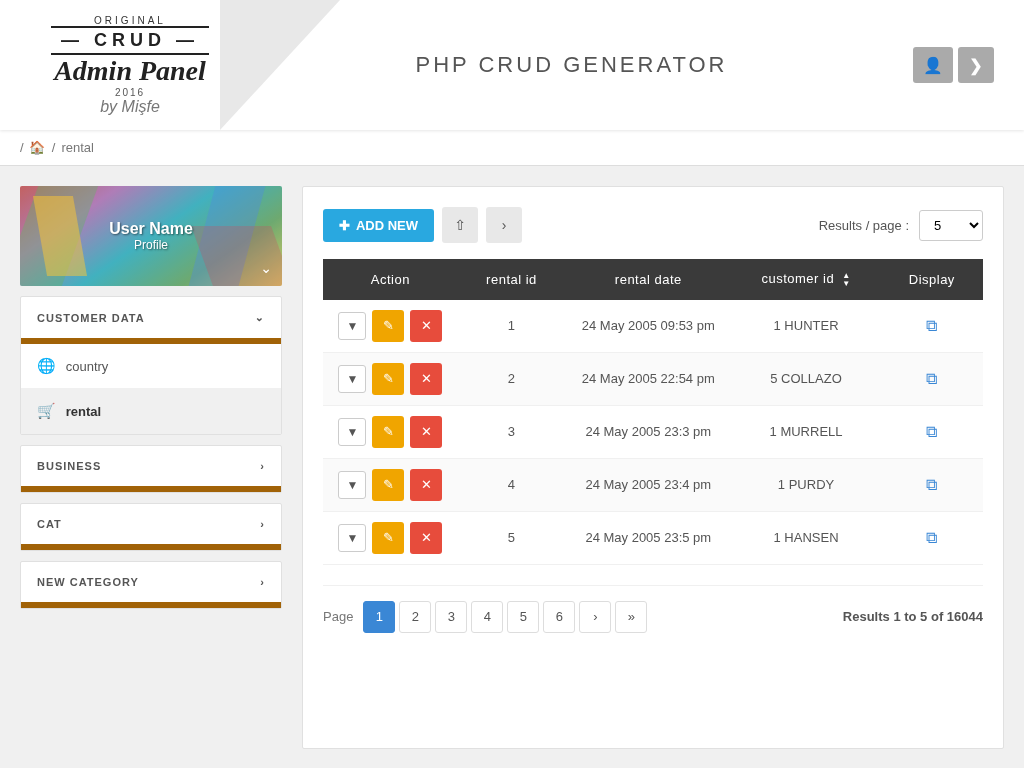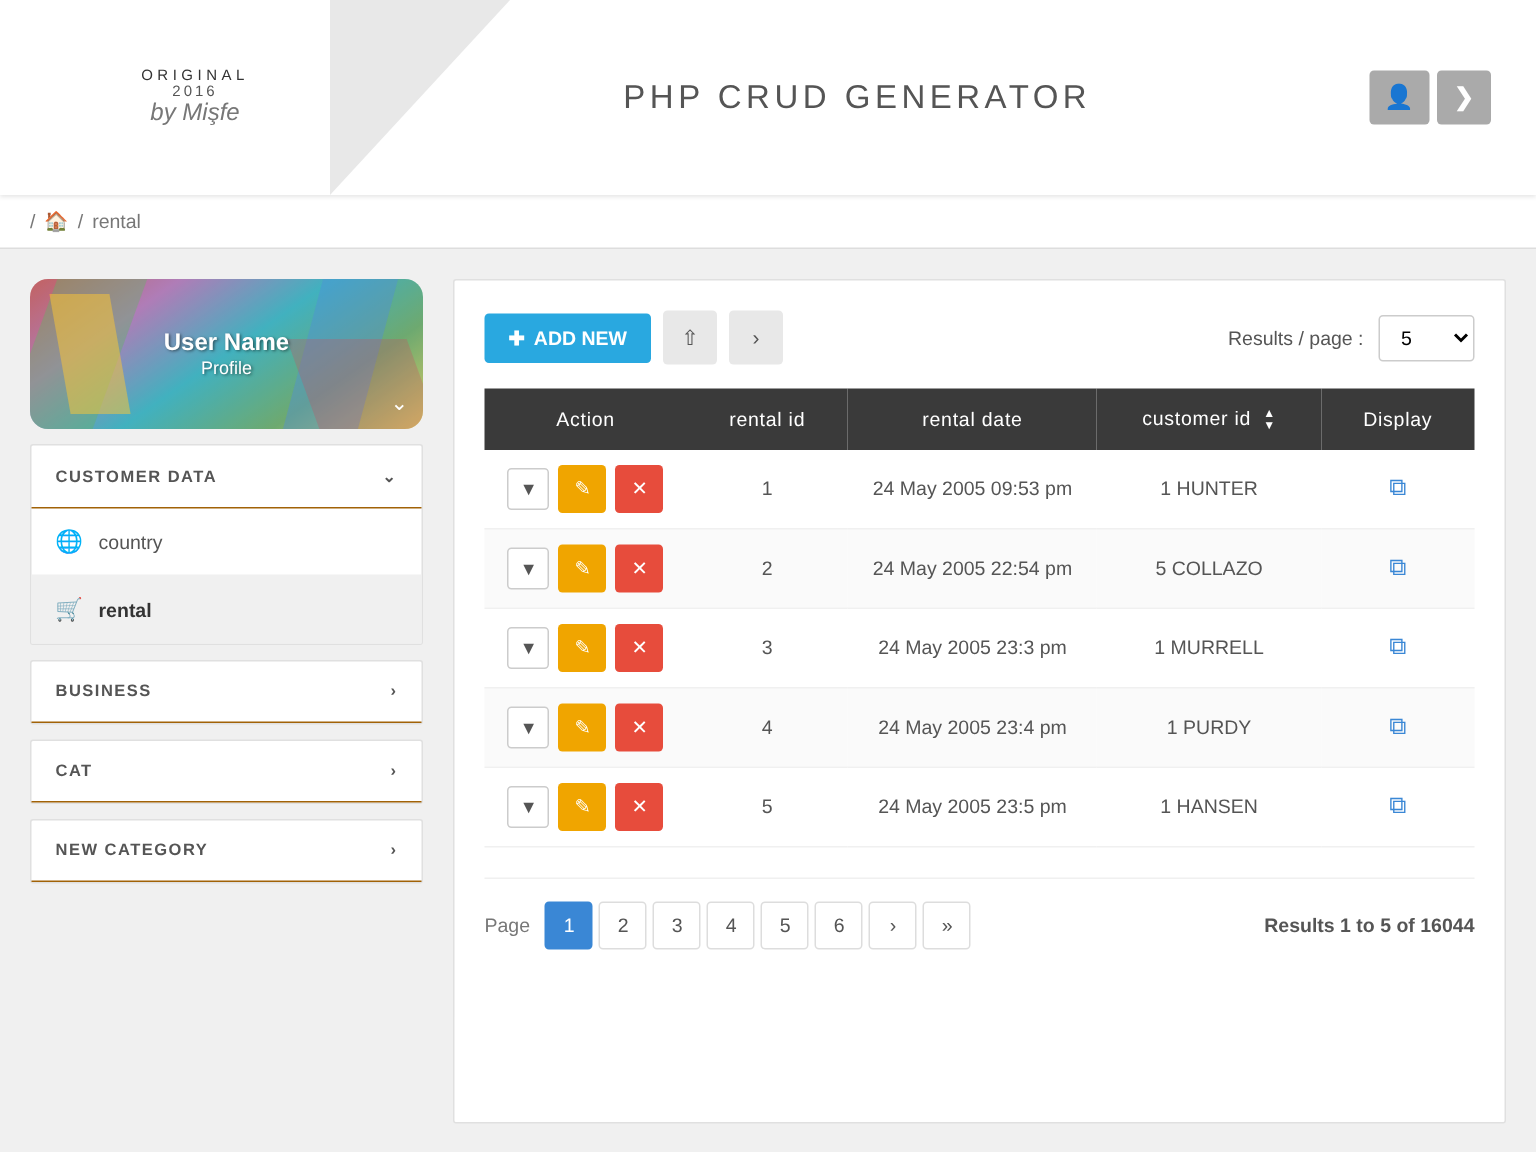--- a/index.html
+++ b/index.html
@@ -126,21 +126,21 @@
 
     
     .sidebar {
       width: 262px;
       flex-shrink: 0;
     }
     .sidebar-profile {
       background: linear-gradient(135deg, #e57373 0%, #ba68c8 30%, #4fc3f7 60%, #81c784 80%, #fff176 100%);
       position: relative;
       height: 100px;
-      border-radius: 12px;
+      border-radius: 2px;
       overflow: hidden;
       display: flex;
       flex-direction: column;
       align-items: center;
       justify-content: center;
       margin-bottom: 0;
     }
     .sidebar-profile-overlay {
       position: absolute;
       top: 0; left: 0; right: 0; bottom: 0;
@@ -179,21 +179,21 @@
       display: flex;
       align-items: center;
       justify-content: space-between;
       padding: 14px 16px;
       font-size: 11px;
       font-weight: bold;
       color: #555;
       letter-spacing: 1px;
       text-transform: uppercase;
       cursor: pointer;
-      border-bottom: 1px solid #a16207;
+      border-bottom: 6px solid #a16207;
     }
     .sidebar-item {
       display: flex;
       align-items: center;
       padding: 13px 16px;
       cursor: pointer;
       border-bottom: 1px solid #f0f0f0;
       color: #555;
       gap: 10px;
     }
@@ -387,20 +387,22 @@
       border-color: #3a87d5;
     }
     .results-info { color: #555; font-size: 13px; font-weight: bold; }
   </style>
 </head>
 <body>
 
 <div class="header" style="position:relative;gap:12px;">
   <div class="logo-area">
     <span class="logo-text">ORIGINAL</span>
+    <span class="logo-crud">— CRUD —</span>
+    <span class="logo-admin">Admin Panel</span>
     <span class="logo-year">2016</span>
     <span class="logo-sub">by Mişfe</span>
   </div>
   <div class="header-triangle"></div>
   <div class="header-title">PHP CRUD GENERATOR</div>
   <div class="header-right">
     <button class="user-btn">👤</button>
     <button class="chevron-btn">❯</button>
   </div>
 </div>

